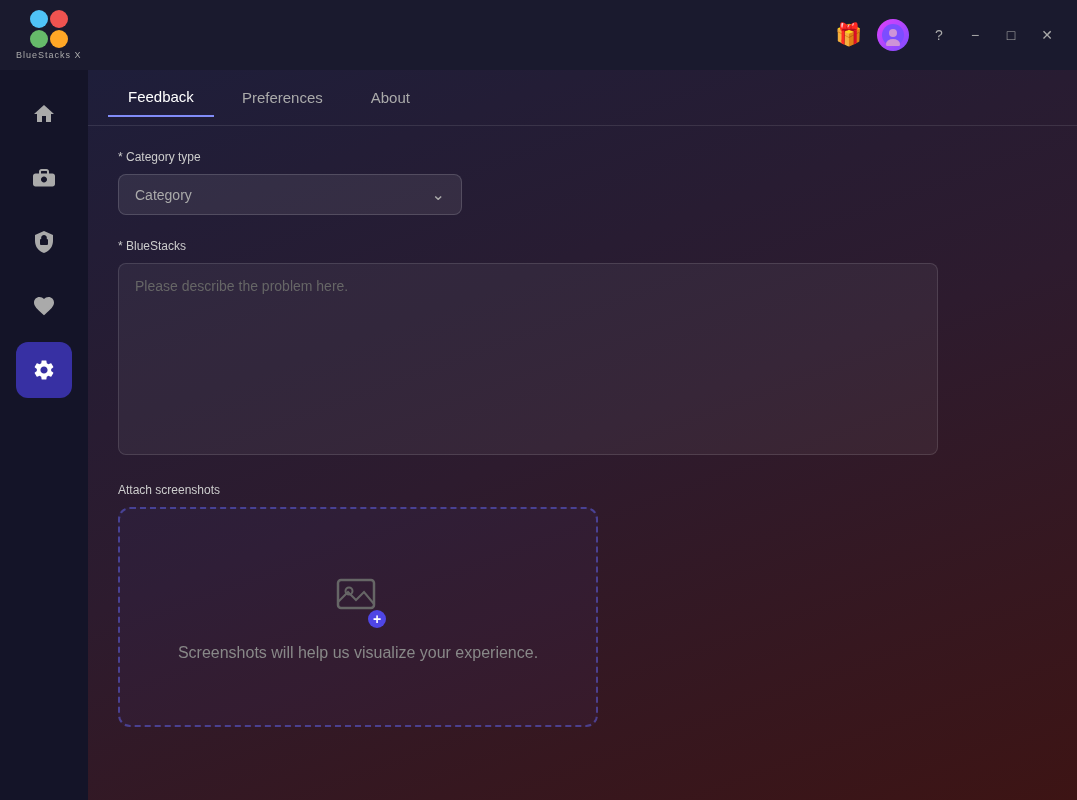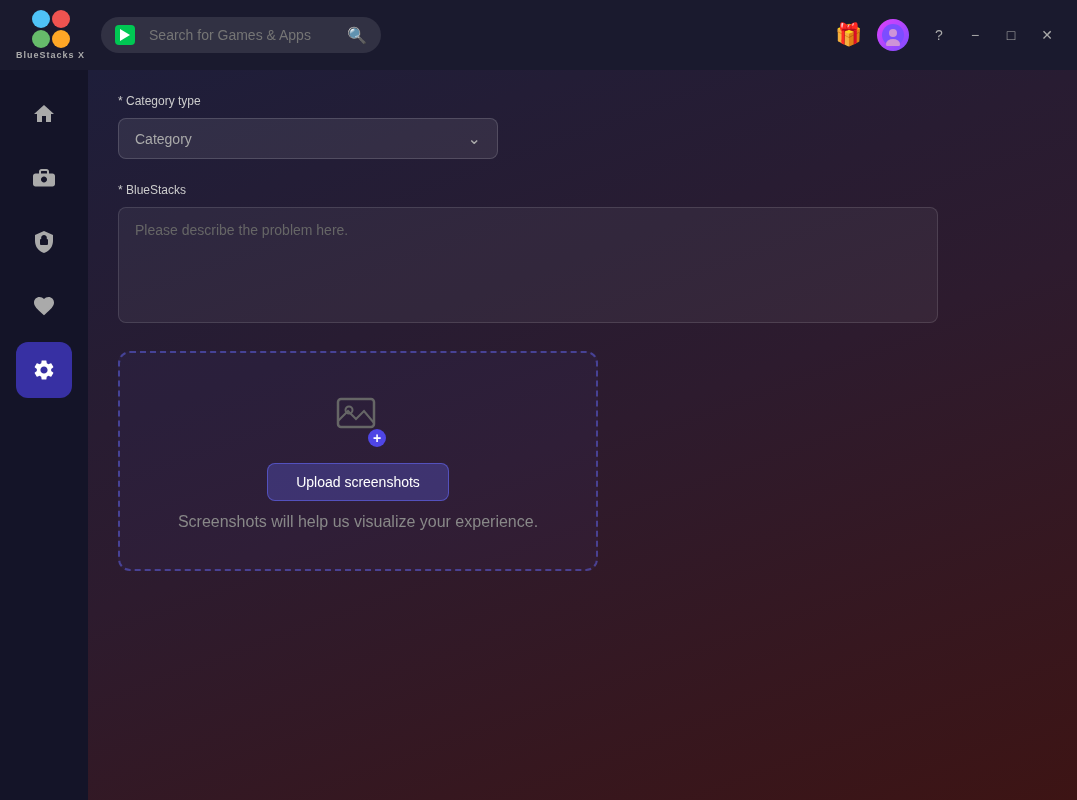--- a/index.html
+++ b/index.html
@@ -20,21 +20,20 @@
       background: #1a1a2e;
       height: 70px;
       padding: 0 16px;
       flex-shrink: 0;
     }
     .logo-area {
       display: flex;
       flex-direction: column;
       align-items: center;
       margin-right: 16px;
-      font-weight: bold;
     }
     .logo-circles {
       display: flex;
       gap: 2px;
       margin-bottom: 2px;
     }
     .logo-circle {
       width: 18px;
       height: 18px;
       border-radius: 50%;
@@ -201,41 +200,41 @@
     }
     .form-label {
       color: #ccc;
       font-size: 12px;
       margin-bottom: 10px;
       display: block;
     }
 
     
     .category-select {
-      width: 380px;
+      width: 344px;
       background: rgba(255,255,255,0.08);
       border: 1px solid rgba(255,255,255,0.15);
       border-radius: 8px;
       padding: 10px 16px;
       display: flex;
       align-items: center;
       justify-content: space-between;
       cursor: pointer;
       color: #aaa;
       font-size: 14px;
     }
     .category-select .chevron {
       color: #aaa;
       font-size: 16px;
     }
 
     
     .description-textarea {
       width: 820px;
-      height: 116px;
+      height: 192px;
       background: rgba(255,255,255,0.05);
       border: 1px solid rgba(255,255,255,0.12);
       border-radius: 8px;
       padding: 14px 16px;
       color: #aaa;
       font-size: 14px;
       resize: none;
       outline: none;
       font-family: inherit;
     }
@@ -309,29 +308,20 @@
       <div class="logo-circle" style="background:#4fc3f7;"></div>
       <div class="logo-circle" style="background:#ef5350;"></div>
     </div>
     <div class="logo-circles">
       <div class="logo-circle" style="background:#66bb6a;"></div>
       <div class="logo-circle" style="background:#ffa726;"></div>
     </div>
     <div class="logo-text">BlueStacks X</div>
   </div>
 
-  <div class="search-bar">
-    <div class="play-icon-badge">
-      <svg width="10" height="12" viewBox="0 0 10 12" fill="white">
-        <polygon points="0,0 10,6 0,12"></polygon>
-      </svg>
-    </div>
-    <input type="text" placeholder="Search for Games &amp; Apps" style="">
-    <span class="search-icon-svg">🔍</span>
-  </div>
 
   <div class="titlebar-icons">
     <div class="icon-btn gift-icon">🎁</div>
     <div class="avatar-icon">
       <svg width="22" height="22" viewBox="0 0 22 22">
         <circle cx="11" cy="11" r="11" fill="#7c4dff"></circle>
         <ellipse cx="11" cy="9" rx="4" ry="4" fill="#ce93d8"></ellipse>
         <ellipse cx="11" cy="20" rx="7" ry="5" fill="#ce93d8"></ellipse>
       </svg>
     </div>
@@ -370,47 +360,52 @@
     </div>
     <div class="sidebar-item highlighted">
       <svg width="24" height="24" viewBox="0 0 24 24" fill="currentColor">
         <path d="M19.14,12.94c0.04-0.3,0.06-0.61,0.06-0.94c0-0.32-0.02-0.64-0.07-0.94l2.03-1.58c0.18-0.14,0.23-0.41,0.12-0.61 l-1.92-3.32c-0.12-0.22-0.37-0.29-0.59-0.22l-2.39,0.96c-0.5-0.38-1.03-0.7-1.62-0.94L14.4,2.81c-0.04-0.24-0.24-0.41-0.48-0.41 h-3.84c-0.24,0-0.43,0.17-0.47,0.41L9.25,5.35C8.66,5.59,8.12,5.92,7.63,6.29L5.24,5.33c-0.22-0.08-0.47,0-0.59,0.22L2.74,8.87 C2.62,9.08,2.66,9.34,2.86,9.48l2.03,1.58C4.84,11.36,4.8,11.69,4.8,12s0.02,0.64,0.07,0.94l-2.03,1.58 c-0.18,0.14-0.23,0.41-0.12,0.61l1.92,3.32c0.12,0.22,0.37,0.29,0.59,0.22l2.39-0.96c0.5,0.38,1.03,0.7,1.62,0.94l0.36,2.54 c0.05,0.24,0.24,0.41,0.48,0.41h3.84c0.24,0,0.44-0.17,0.47-0.41l0.36-2.54c0.59-0.24,1.13-0.56,1.62-0.94l2.39,0.96 c0.22,0.08,0.47,0,0.59-0.22l1.92-3.32c0.12-0.22,0.07-0.47-0.12-0.61L19.14,12.94z M12,15.6c-1.98,0-3.6-1.62-3.6-3.6 s1.62-3.6,3.6-3.6s3.6,1.62,3.6,3.6S13.98,15.6,12,15.6z"></path>
       </svg>
     </div>
   </div>
 
   <div class="content">
 
+    <div class="tab-nav">
+      <div class="tab-item active">Feedback</div>
+      <div class="tab-item">Preferences</div>
+      <div class="tab-item">About</div>
+    </div>
 
     <div class="form-content">
 
       <div class="form-section">
         <label class="form-label">* Category type</label>
         <div class="category-select">
           <span>Category</span>
           <span class="chevron">⌄</span>
         </div>
       </div>
 
       <div class="form-section">
         <label class="form-label">* BlueStacks</label>
         <textarea class="description-textarea" placeholder="Please describe the problem here." style=""></textarea>
       </div>
 
       <div class="form-section">
+        <label class="form-label">Attach screenshots</label>
         <div class="screenshot-upload-area">
           <div class="upload-icon-area">
             <svg class="upload-icon-svg" viewBox="0 0 48 48" fill="none">
               <rect x="4" y="8" width="36" height="28" rx="3" stroke="#666" stroke-width="2.5" fill="none"></rect>
               <circle cx="15" cy="19" r="3.5" stroke="#666" stroke-width="2" fill="none"></circle>
               <path d="M4 30 L14 20 L22 28 L30 20 L40 32" stroke="#666" stroke-width="2" fill="none"></path>
             </svg>
             <div class="upload-plus">+</div>
           </div>
-          <button class="upload-btn">Upload screenshots</button>
           <div class="upload-hint">Screenshots will help us visualize your experience.</div>
         </div>
       </div>
 
     </div>
   </div>
 
 </div>
 
 </body></html>

